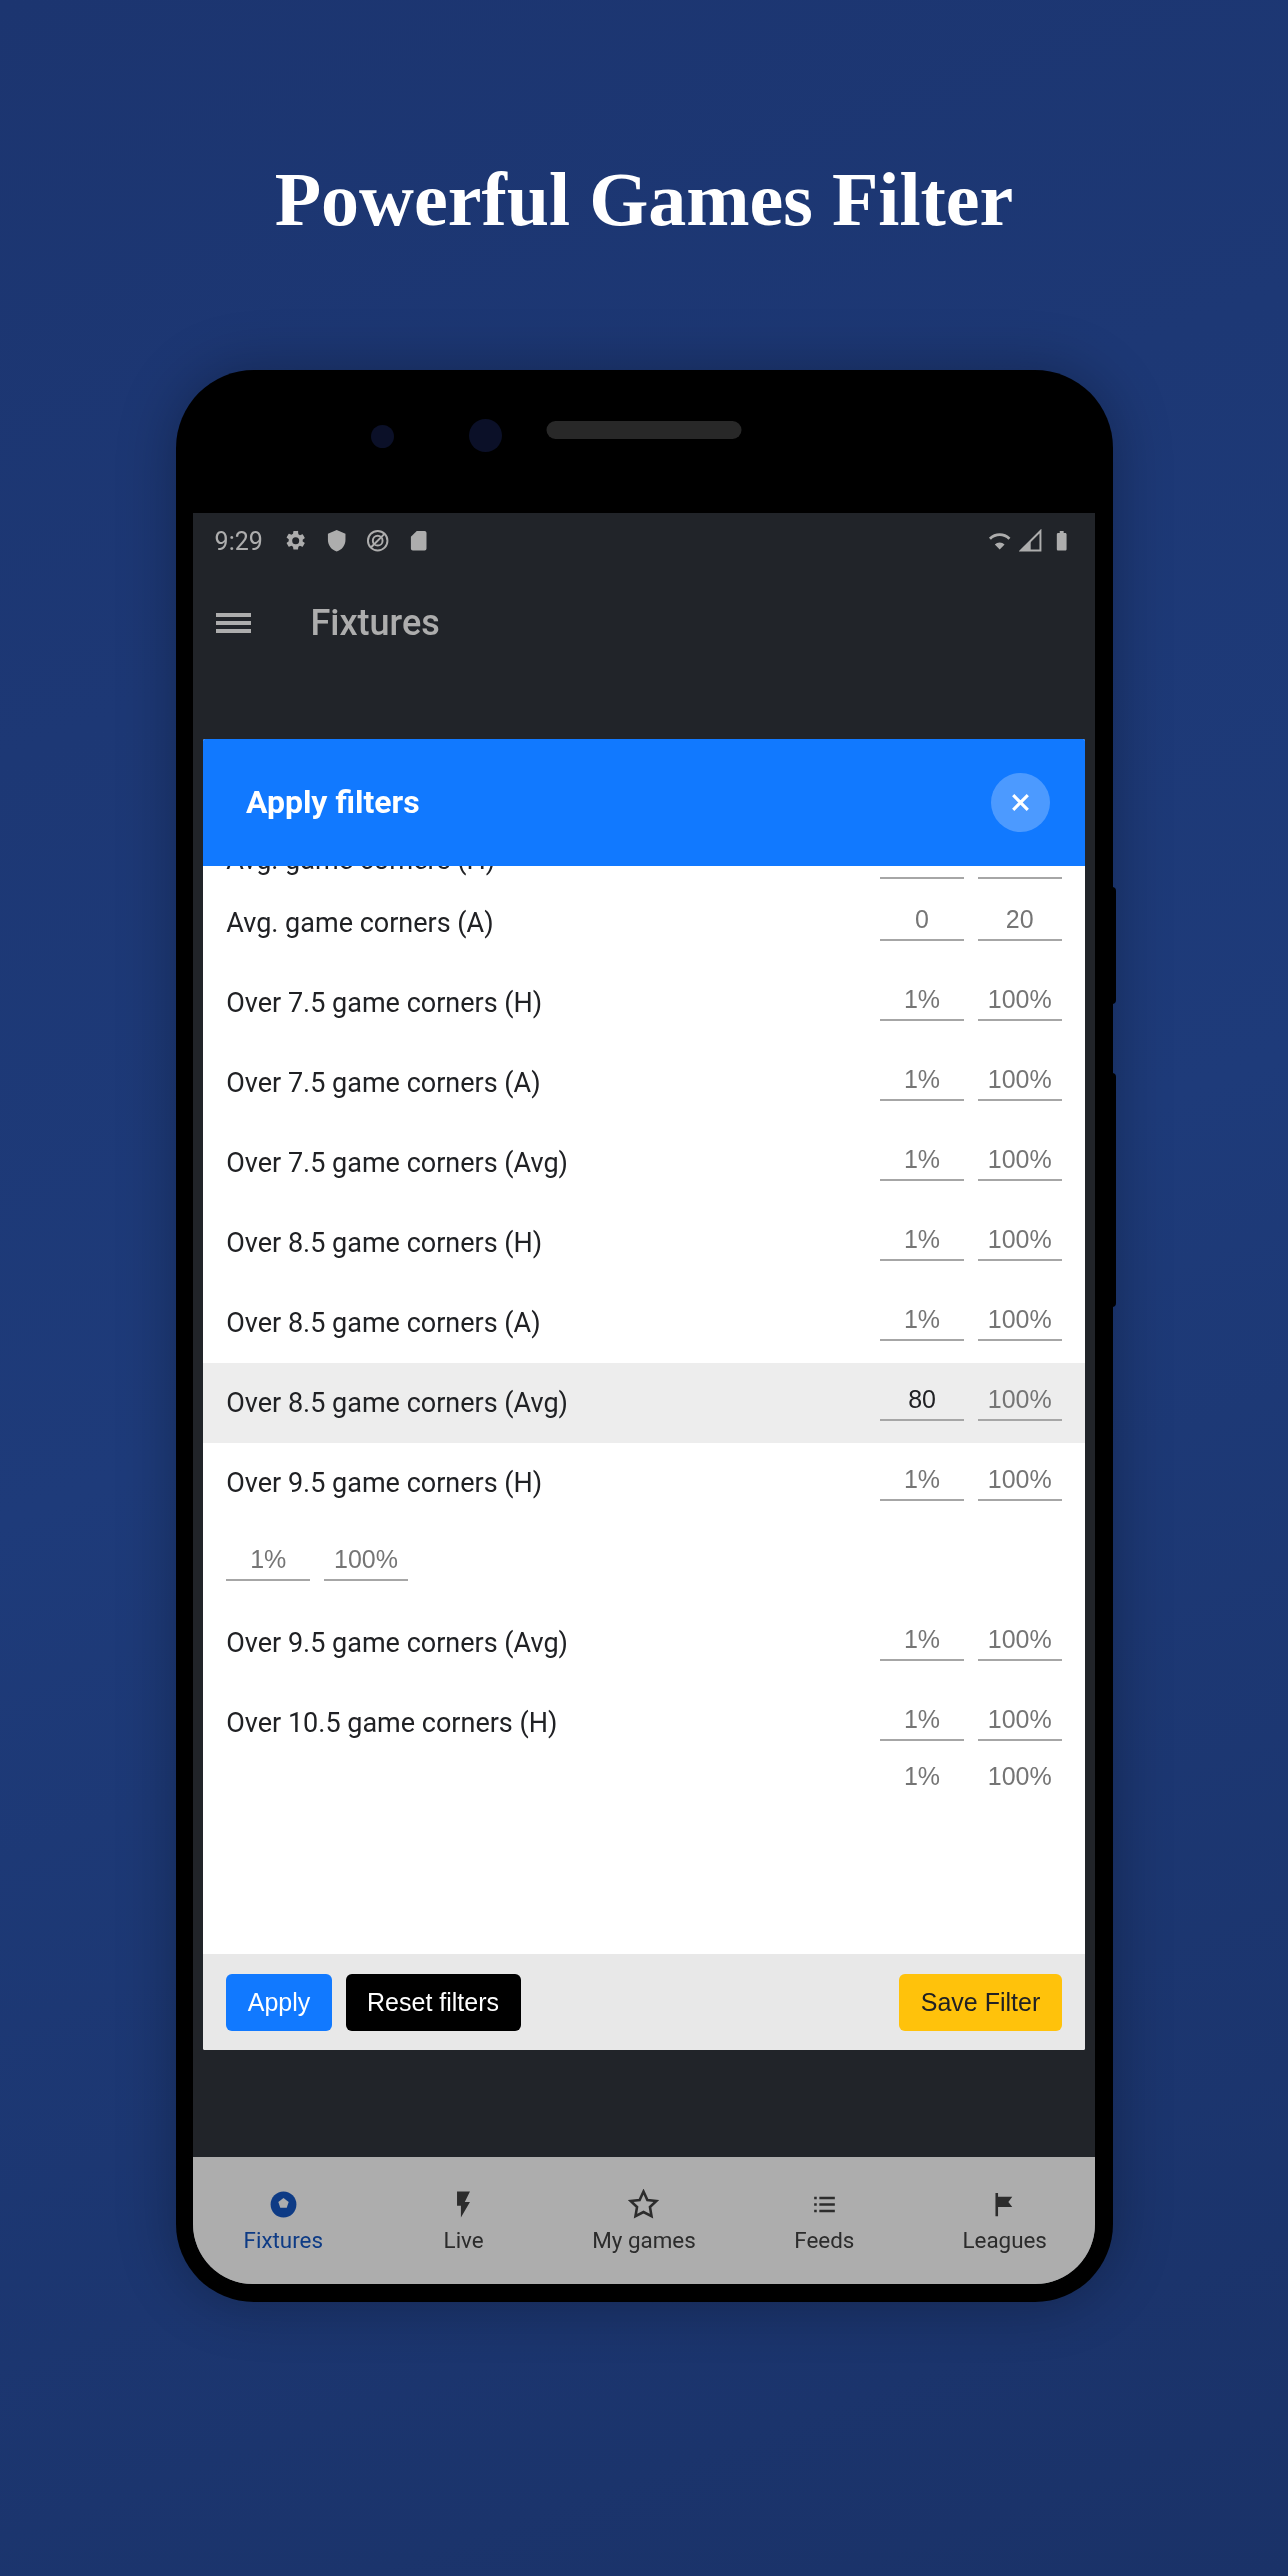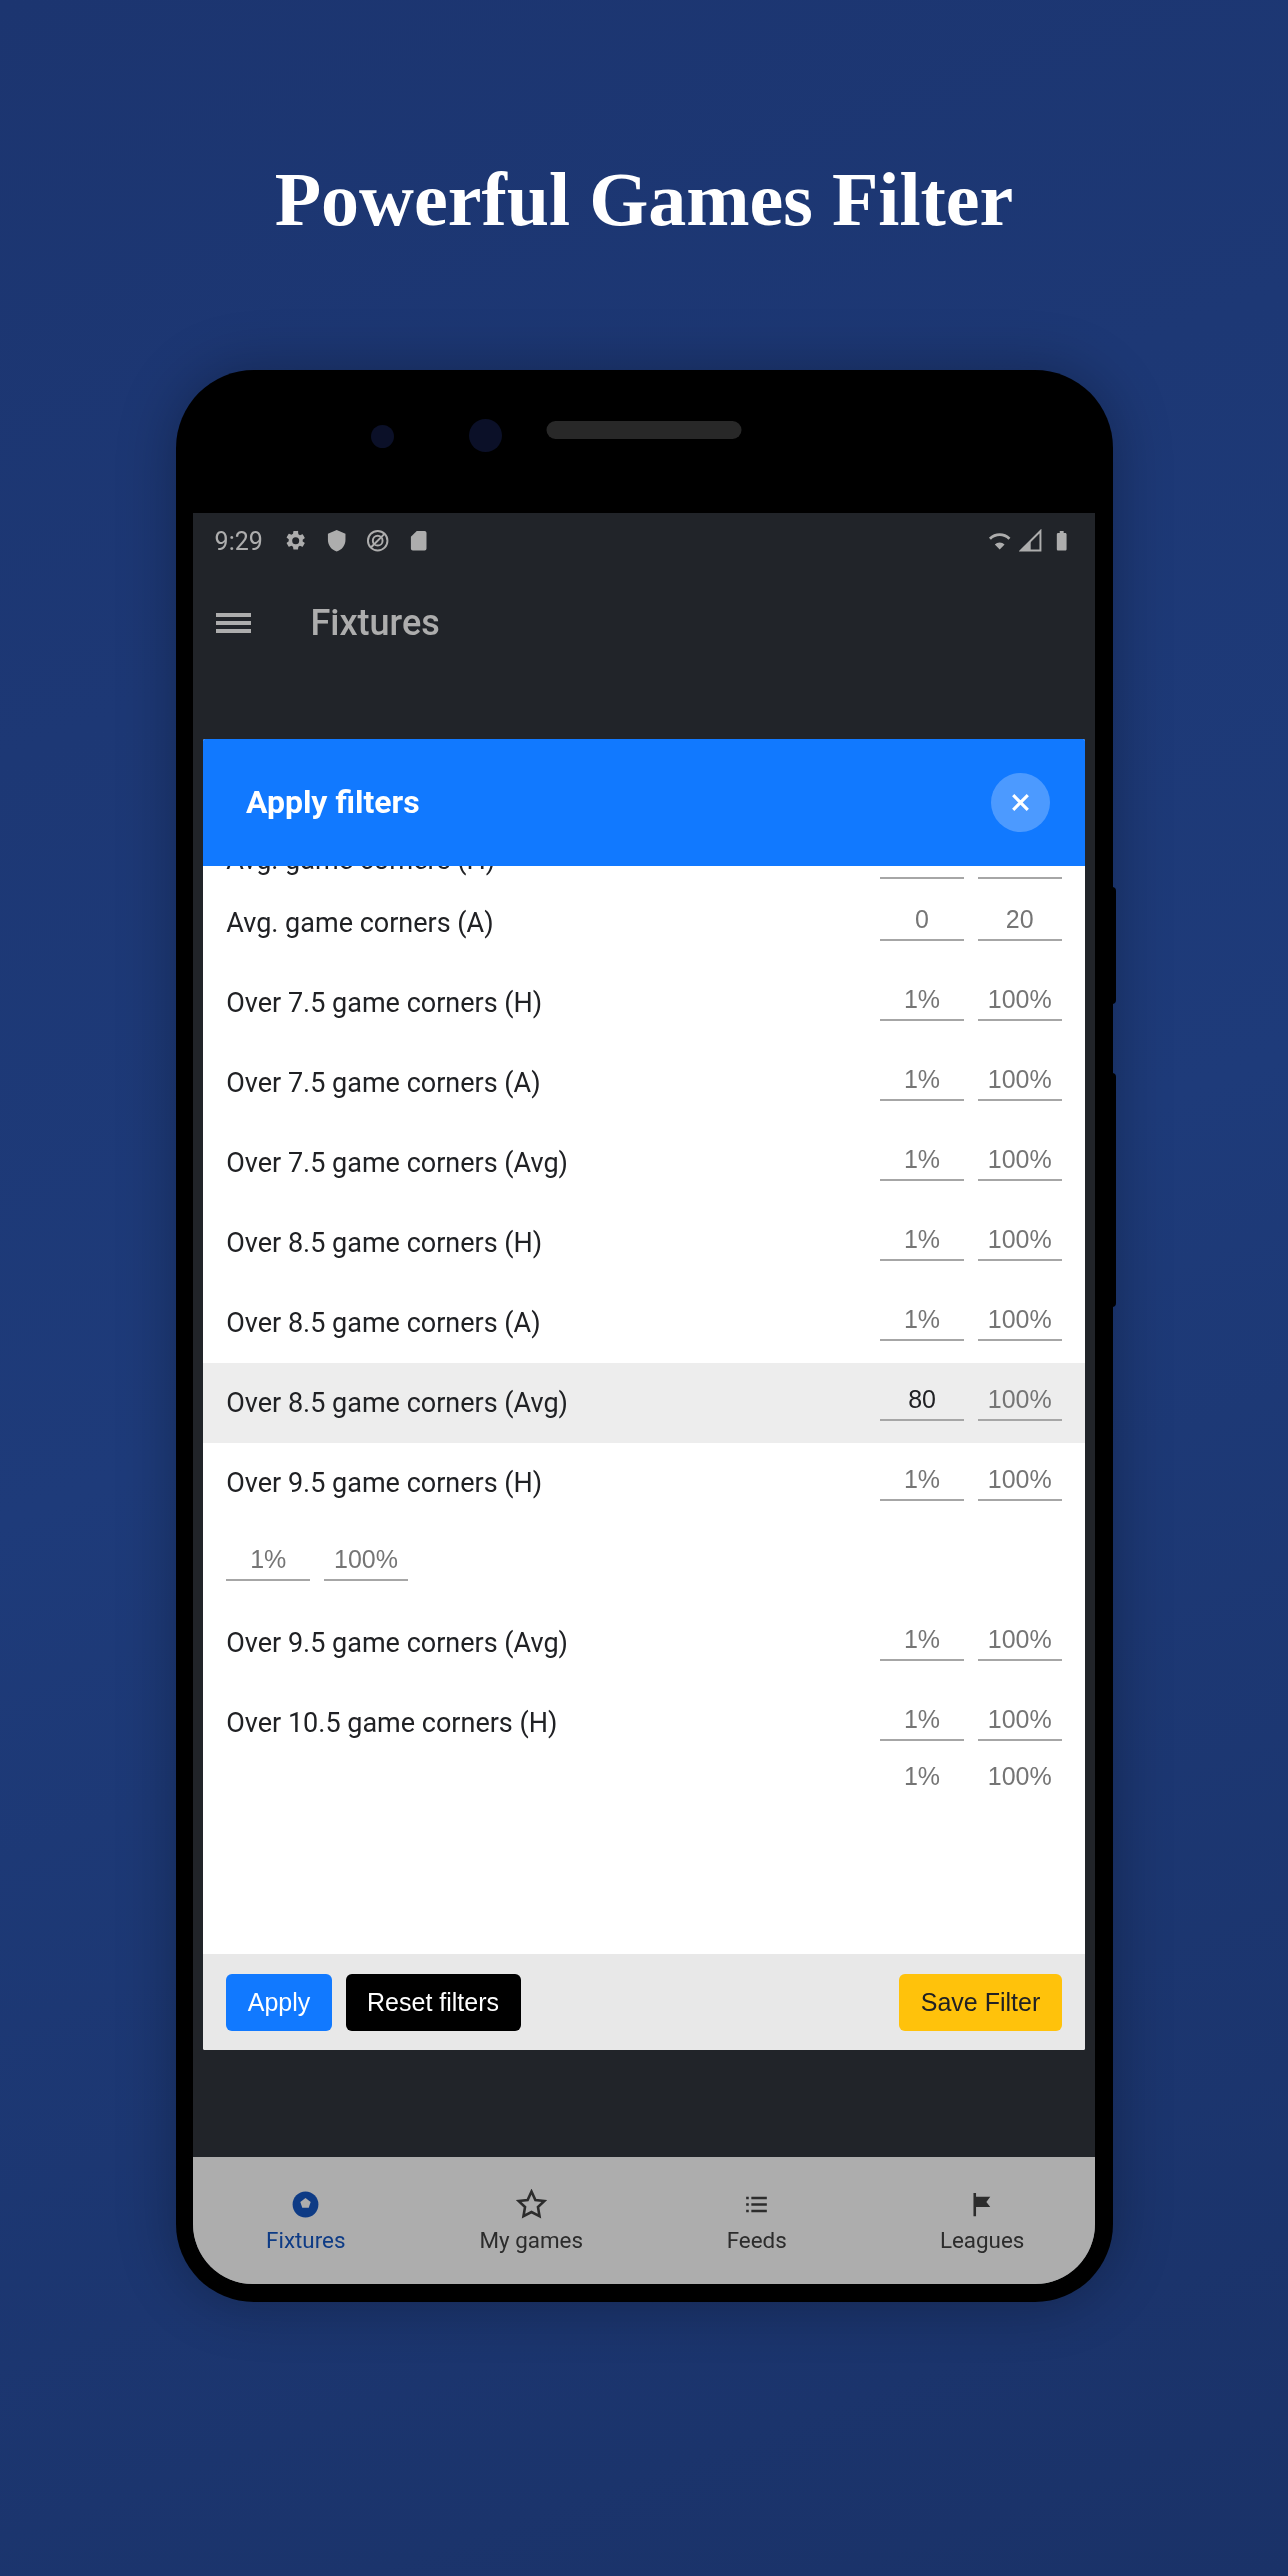--- a/index.html
+++ b/index.html
@@ -237,20 +237,26 @@
       <div class="bottom-nav" id="bottom-nav">
           <div class="nav-item active">
             <svg class="nav-icon" viewBox="0 0 24 24">
               <circle cx="12" cy="12" r="10" fill="currentColor"></circle>
               <polygon points="12,7 16,10 14.5,14.5 9.5,14.5 8,10" fill="#fff"></polygon>
             </svg>
             <div class="nav-label">Fixtures</div>
           </div>
           <div class="nav-item">
             <svg class="nav-icon" viewBox="0 0 24 24">
+              <path d="M7,2V13H10V22L17,10H13L17,2H7z" fill="currentColor"></path>
+            </svg>
+            <div class="nav-label">Live</div>
+          </div>
+          <div class="nav-item">
+            <svg class="nav-icon" viewBox="0 0 24 24">
               <path d="M12,2L15,8.5L22,9.3L17,14L18.2,21L12,17.8L5.8,21L7,14L2,9.3L9,8.5z" fill="none" stroke="currentColor" stroke-width="2"></path>
             </svg>
             <div class="nav-label">My games</div>
           </div>
           <div class="nav-item">
             <svg class="nav-icon" viewBox="0 0 24 24">
               <path d="M4,6h2v2H4zM8,6h12v2H8zM4,11h2v2H4zM8,11h12v2H8zM4,16h2v2H4zM8,16h12v2H8z" fill="currentColor"></path>
             </svg>
             <div class="nav-label">Feeds</div>
           </div>

